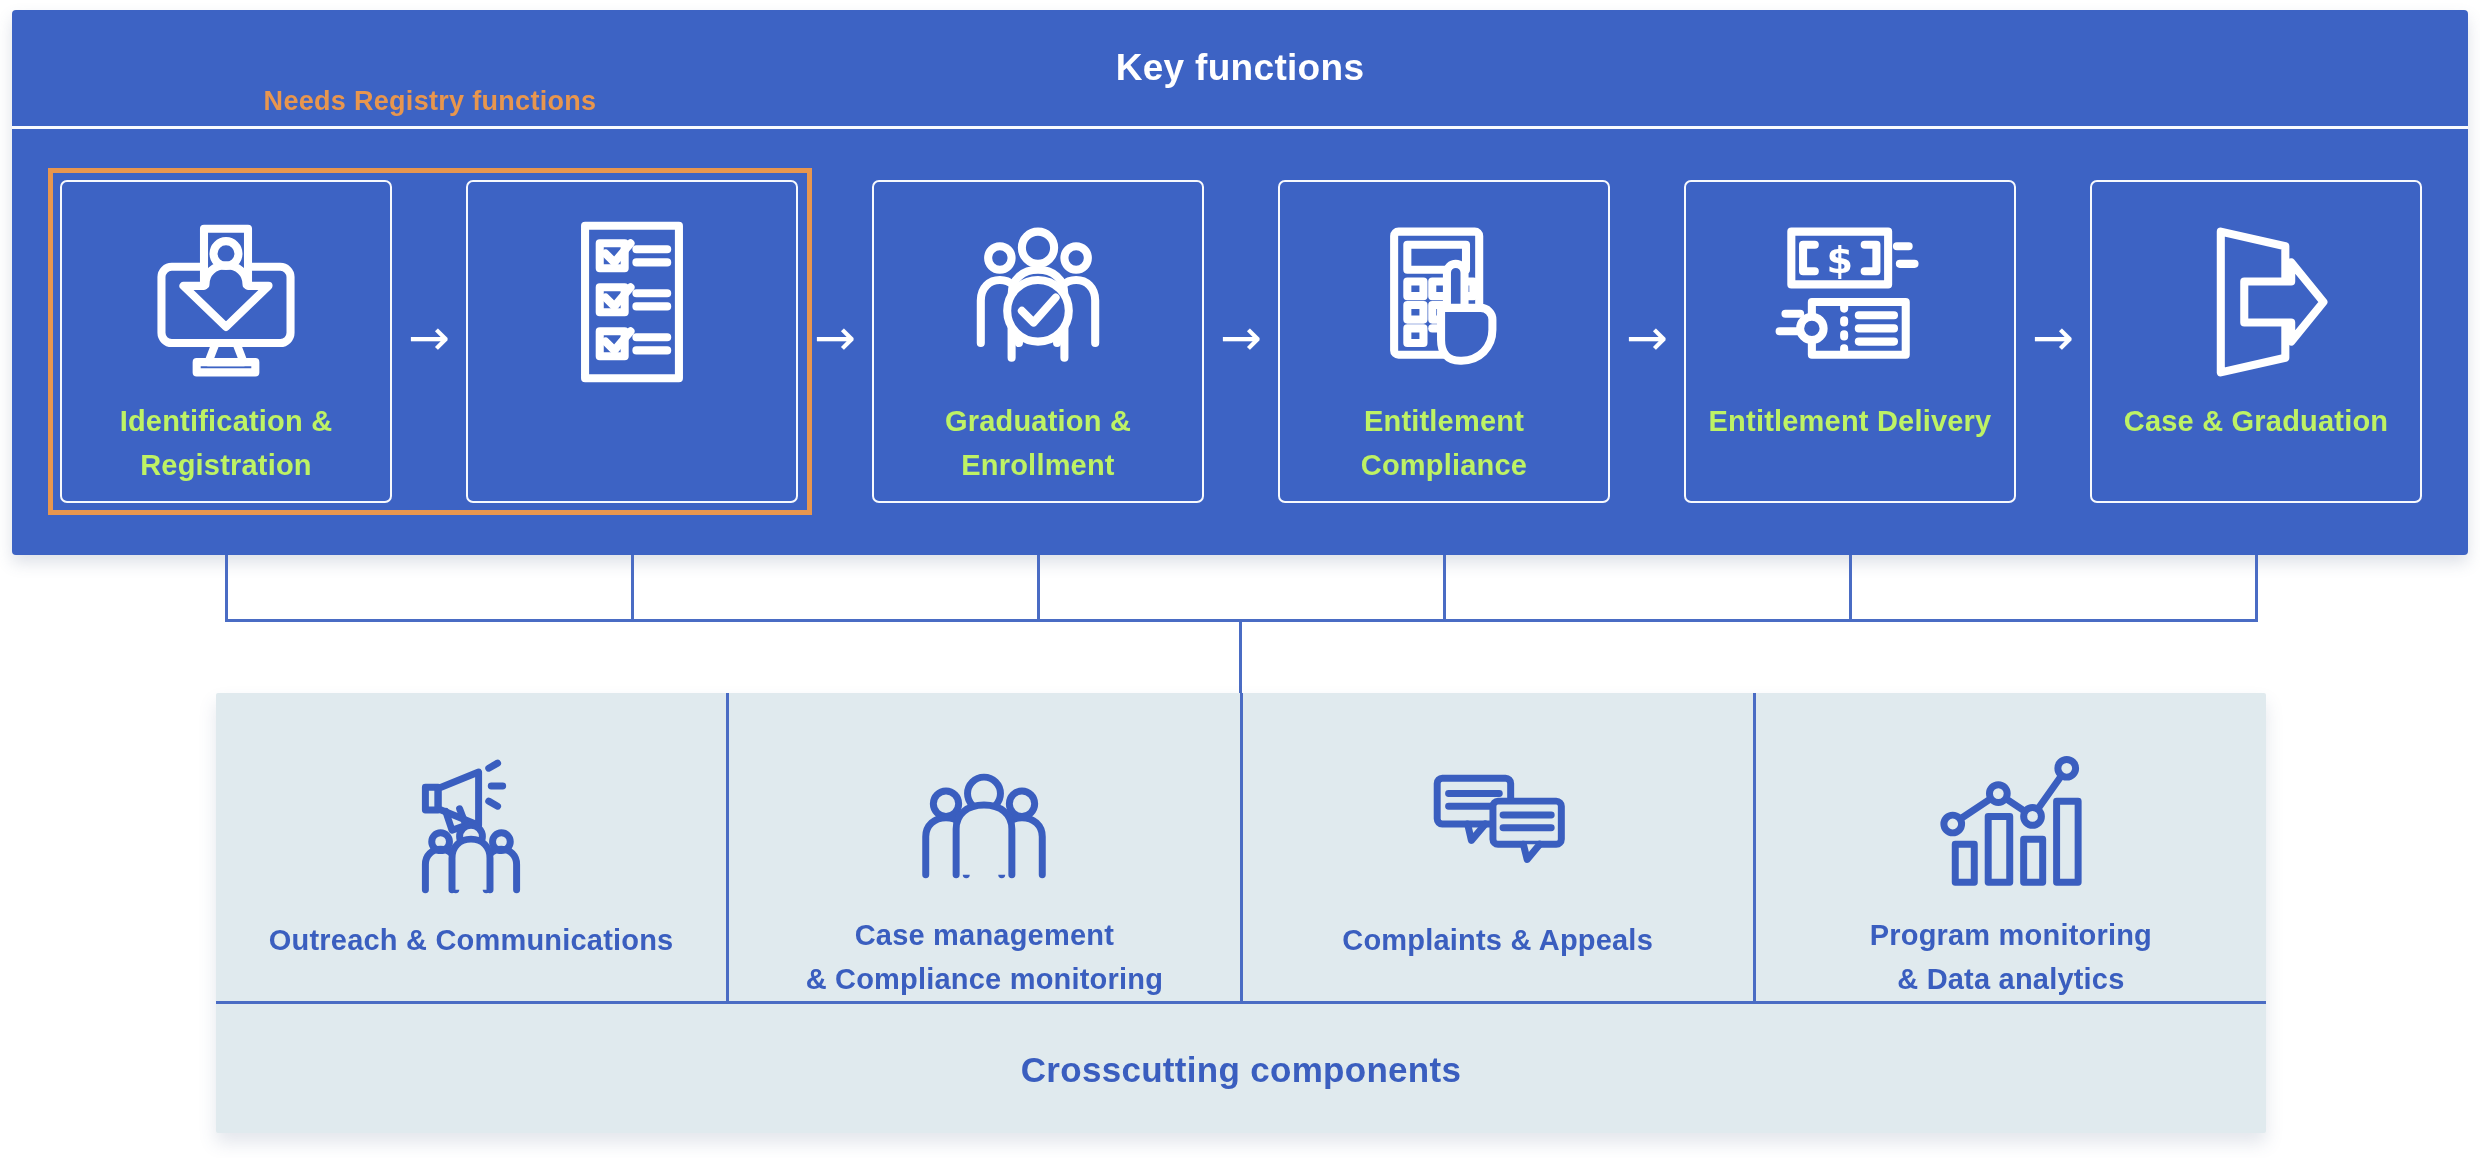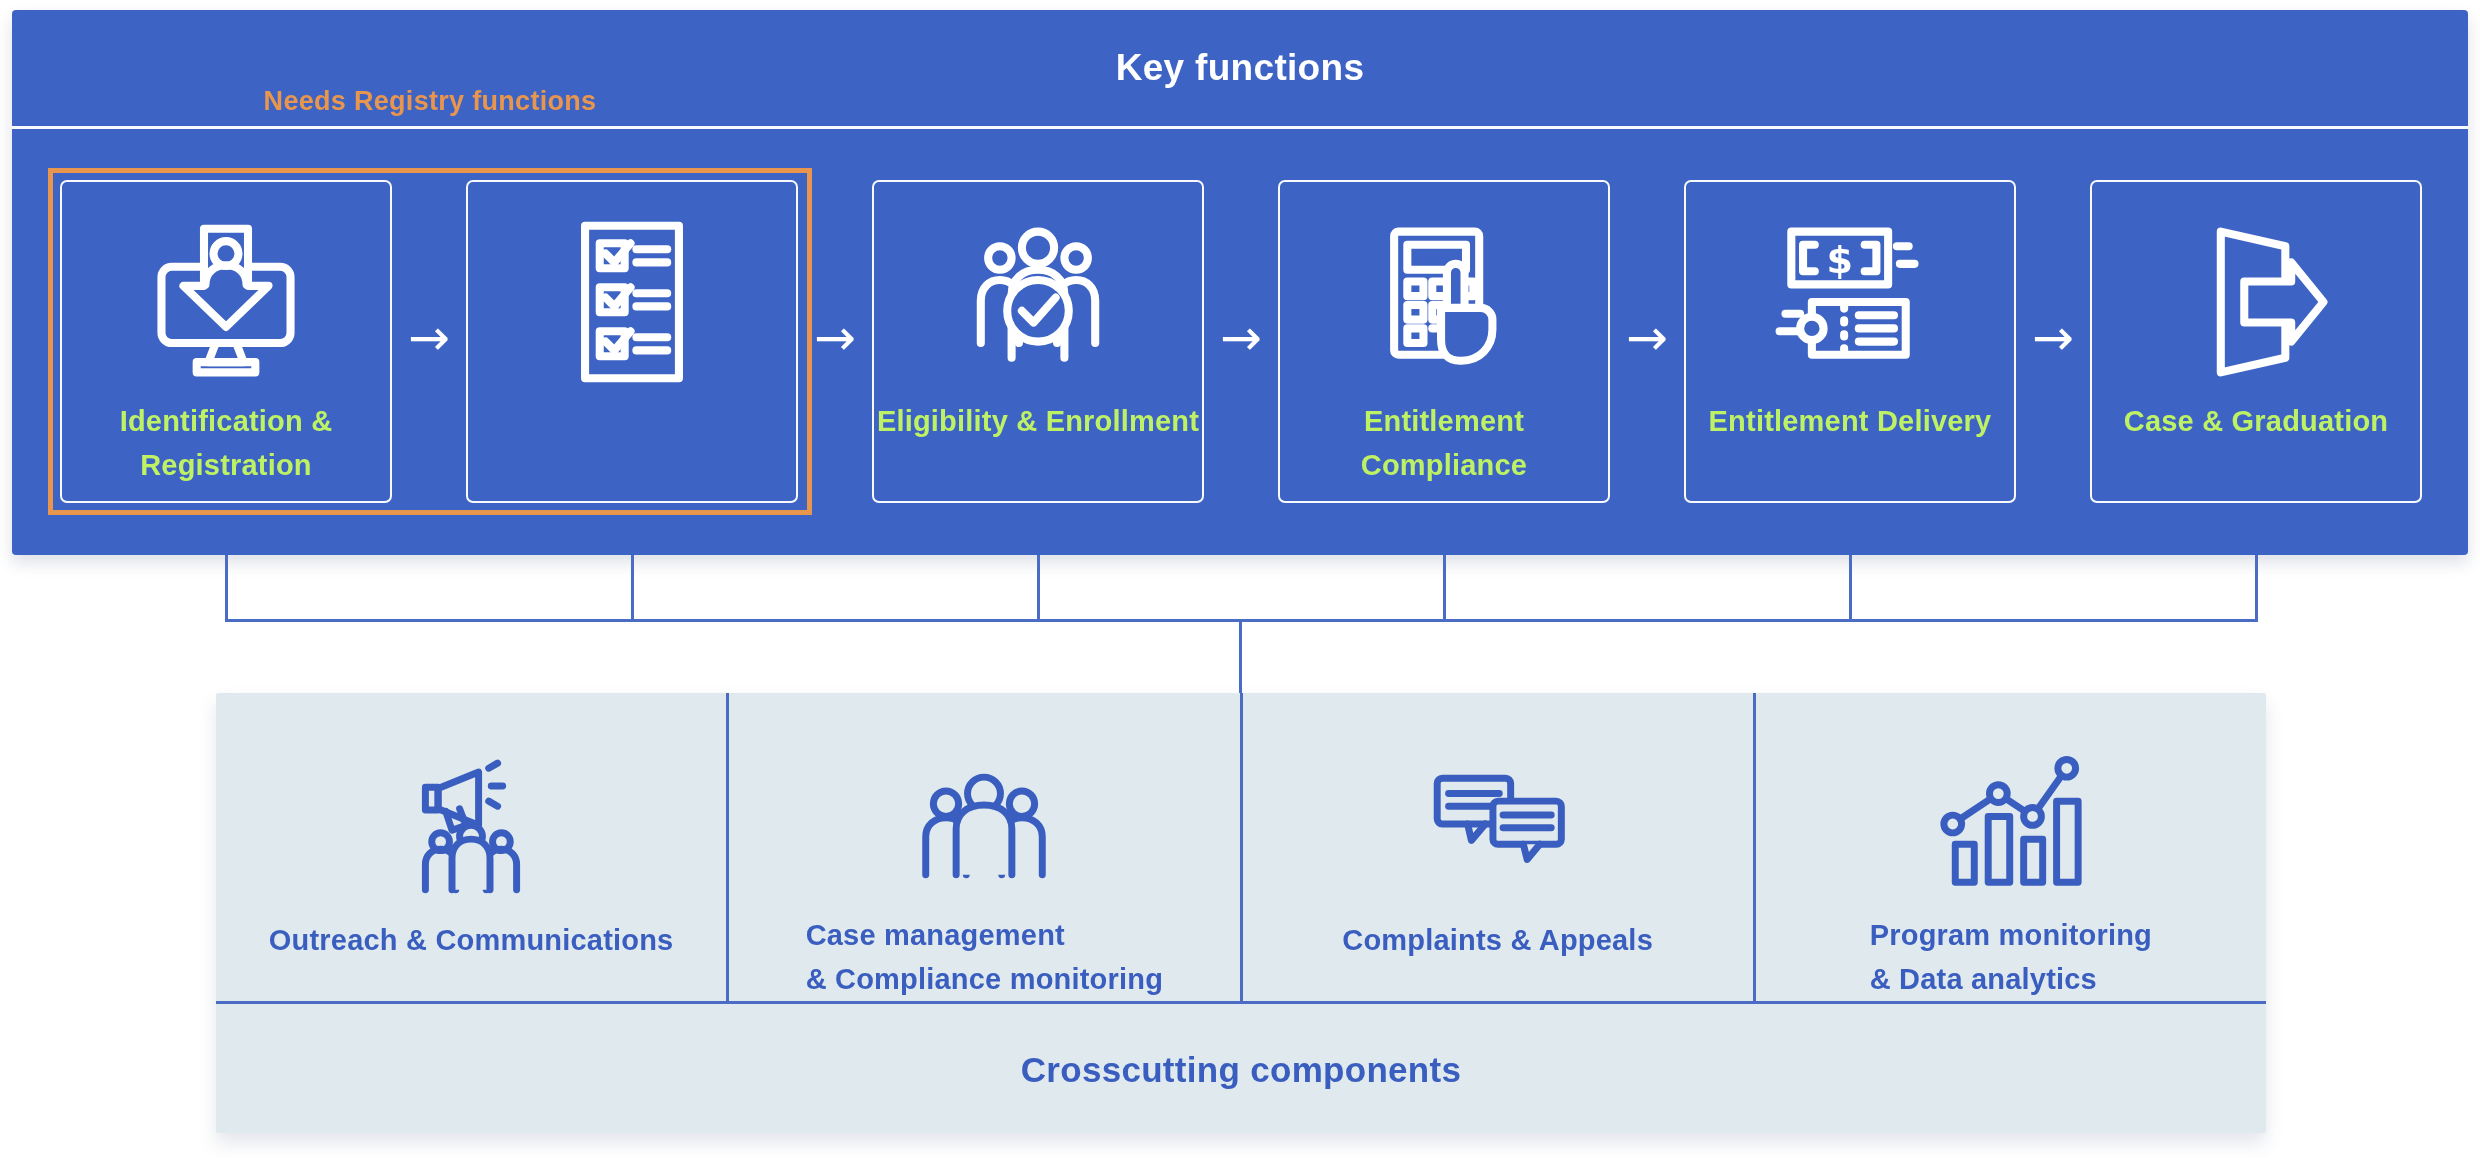--- a/index.html
+++ b/index.html
@@ -43,21 +43,21 @@
   
   .cross-panel{position:absolute;left:216px;top:693px;width:2050px;height:440px;
     background:var(--light);border-radius:2px;box-shadow:0 10px 18px rgba(70,90,130,.15);}
   .cells{position:absolute;left:0;top:0;width:100%;height:311px;display:flex;
     border-bottom:3px solid var(--line);}
   .cell{flex:1 1 0;display:flex;flex-direction:column;align-items:center;}
   .cell + .cell{border-left:3px solid var(--line);}
   .cc-icon{height:186px;display:flex;align-items:flex-end;justify-content:center;margin-top:26px;}
   .cc-icon svg{width:152px;height:152px;}
   .cell-label{margin-top:14px;color:var(--accent);font-size:29px;font-weight:700;
-    text-align:left;line-height:1.5;letter-spacing:.2px;}
+    text-align:center;line-height:1.5;letter-spacing:.2px;}
   .cell-label span{display:block;}
   .cell-label span:empty{display:none;}
   .cross-title-row{position:absolute;left:0;top:314px;width:100%;height:126px;
     display:flex;align-items:center;justify-content:center;}
   .cross-title{color:var(--accent);font-size:35px;font-weight:700;letter-spacing:.3px;}
 
   svg{display:block;}
 </style>
 </head>
 <body>
@@ -113,21 +113,21 @@
           <path d="M21 88 V59 c0-9 6-14 13-14 s13 5 13 14 V88"></path>
           <circle cx="86" cy="30" r="8"></circle>
           <path d="M73 88 V59 c0-9 6-14 13-14 s13 5 13 14 V88"></path>
           <circle cx="60" cy="23" r="11"></circle>
           <path d="M42 98 V55 c0-11 8-17 18-17 s18 6 18 17 V98"></path>
           <circle cx="60" cy="66" r="21" fill="#3D63C4"></circle>
           <path d="M49 66 l8 8 l15 -17"></path>
         </svg>
       </div>
       <div class="kc-label">
-        <span>Eligibility</span>
+        <span>Graduation</span>
         <span>&amp; Enrollment</span>
       </div>
     </div>
     <div class="arrow" style="left:1194px">→</div>
 
     <div class="kc-box" style="left:1266px">
       <div class="kc-icon">
         <svg viewBox="0 0 120 120" fill="none" stroke="#fff" stroke-width="5.5" stroke-linejoin="round" stroke-linecap="round">
           <rect x="26" y="12" width="58" height="84" rx="3"></rect>
           <rect x="35" y="21" width="40" height="17"></rect>

